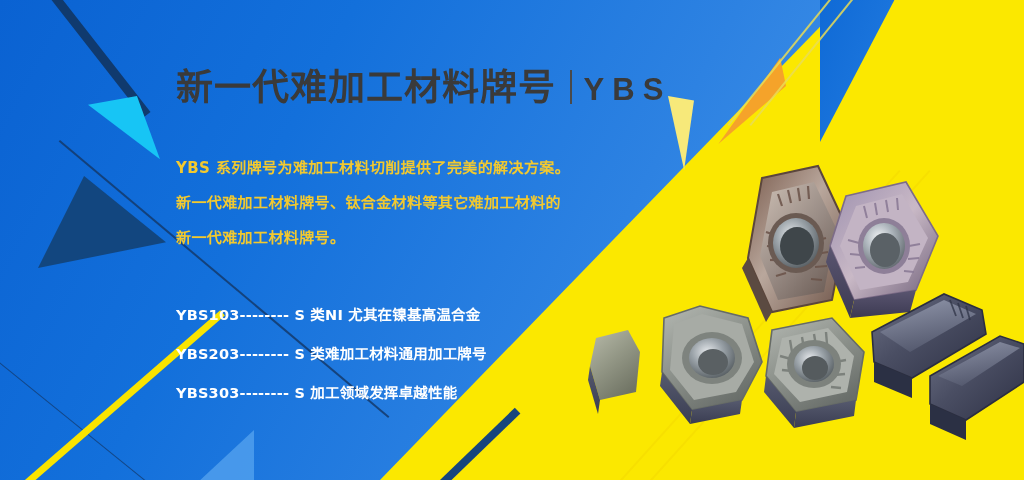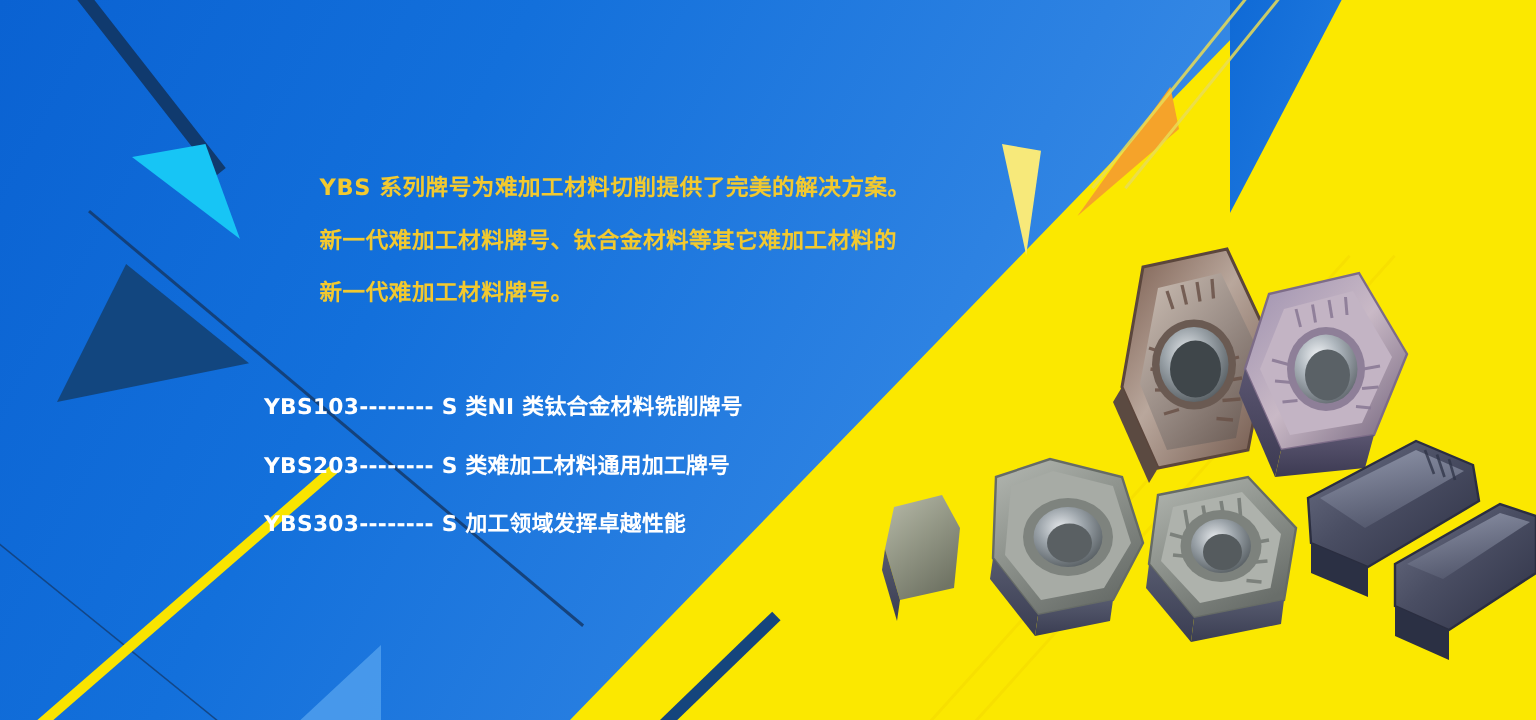--- a/index.html
+++ b/index.html
@@ -165,21 +165,20 @@
   }
 
   .para{
     margin-top:42px;
     color:#f2c92f;
     font-size:15px;
     line-height:35px;
     font-family:"DejaVu Sans","Liberation Sans",sans-serif;
     font-weight:600;
     letter-spacing:.4px;
-    margin-left:37px;
   }
   .para p{margin:0;}
 
   .list{
     margin-top:40px;
     color:#ffffff;
     font-size:14.5px;
     line-height:39px;
     font-family:"DejaVu Sans","Liberation Sans",sans-serif;
     font-weight:700;
@@ -370,27 +369,32 @@
 
       <g>
         <path d="M596 338 L628 330 L640 352 L636 392 L600 400 L590 366 Z" fill="url(#gry)" opacity=".95"></path>
         <path d="M590 366 L600 400 L598 414 L588 380 Z" fill="url(#grySide)"></path>
       </g>
     </svg>
   </div>
 
   <div class="text-col">
 
+    <div class="headline">
+      <span class="cn">新一代难加工材料牌号</span>
+      <span class="bar"></span>
+      <span class="ybs">YBS</span>
+    </div>
 
     <div class="para">
       <p>YBS 系列牌号为难加工材料切削提供了完美的解决方案。</p>
       <p>新一代难加工材料牌号、钛合金材料等其它难加工材料的</p>
       <p>新一代难加工材料牌号。</p>
     </div>
 
     <div class="list">
-      <p class="row">YBS103-------- S 类NI 类钛合金材料铣削牌号</p>
+      <p class="row">YBS103-------- S 类NI 尤其在镍基高温合金</p>
       <p class="row">YBS203-------- S 类难加工材料通用加工牌号</p>
       <p class="row">YBS303-------- S 加工领域发挥卓越性能</p>
     </div>
 
   </div>
 </div>
 
 </body></html>

